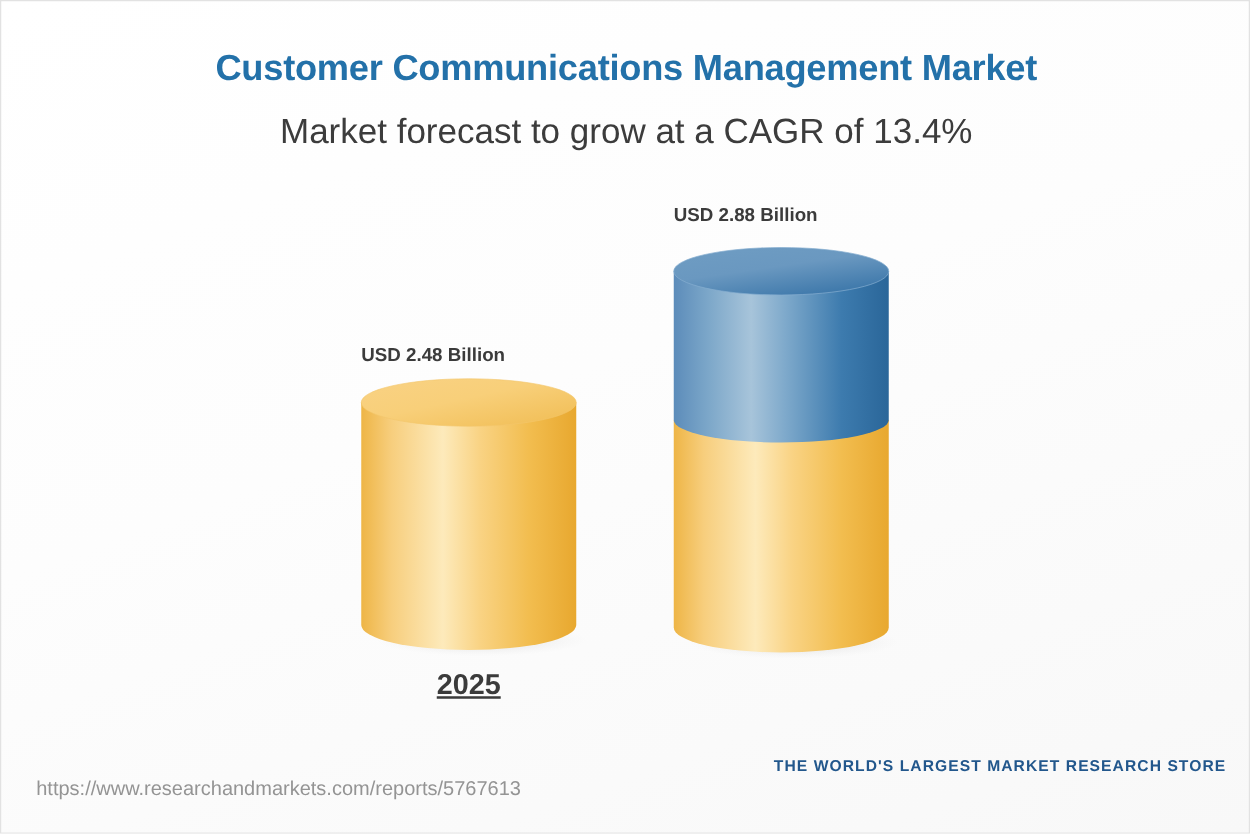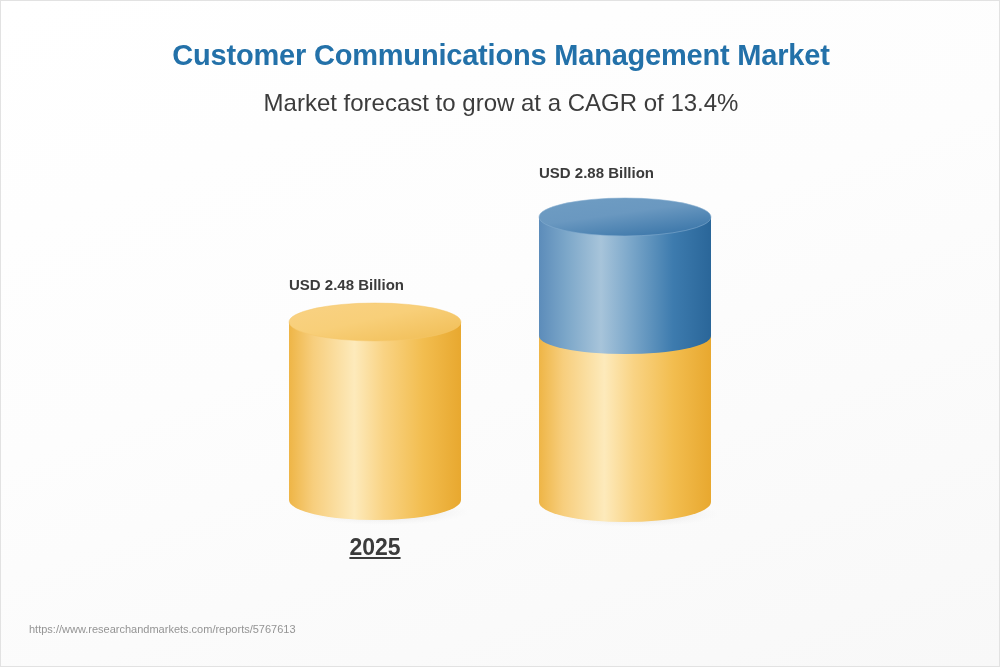--- a/index.html
+++ b/index.html
@@ -33,21 +33,21 @@
     color: #2371a9;
     letter-spacing: -0.2px;
     white-space: nowrap;
   }
   .chart-subtitle {
     position: absolute;
     top: 88px;
     left: 0;
     width: 1000px;
     text-align: center;
-    font-size: 24px;
+    font-size: 28px;
     font-weight: normal;
     color: #3c3c3c;
     white-space: nowrap;
   }
 
   
   .cyl {
     position: absolute;
   }
   .cyl svg {
@@ -70,21 +70,21 @@
     color: #3b3b3b;
     white-space: nowrap;
     text-decoration: underline;
   }
 
   
   .source-url {
     position: absolute;
     left: 28px;
     top: 622px;
-    font-size: 11px;
+    font-size: 16px;
     color: #949494;
     white-space: nowrap;
   }
   .brand {
     position: absolute;
     right: 18px;
     top: 600px;
     text-align: right;
   }
   .brand-name {
@@ -194,15 +194,16 @@
 
       <ellipse cx="86" cy="19" rx="86" ry="19" fill="url(#blueTop)"></ellipse>
       <ellipse cx="86" cy="19" rx="86" ry="19" fill="none" stroke="#86aed0" stroke-width="0.8" opacity="0.7"></ellipse>
     </svg>
   </div>
 
 
   <div class="source-url">https://www.researchandmarkets.com/reports/5767613</div>
 
   <div class="brand">
+    <div class="brand-tag">THE WORLD'S LARGEST MARKET RESEARCH STORE</div>
   </div>
 
 </div>
 
 </body></html>

